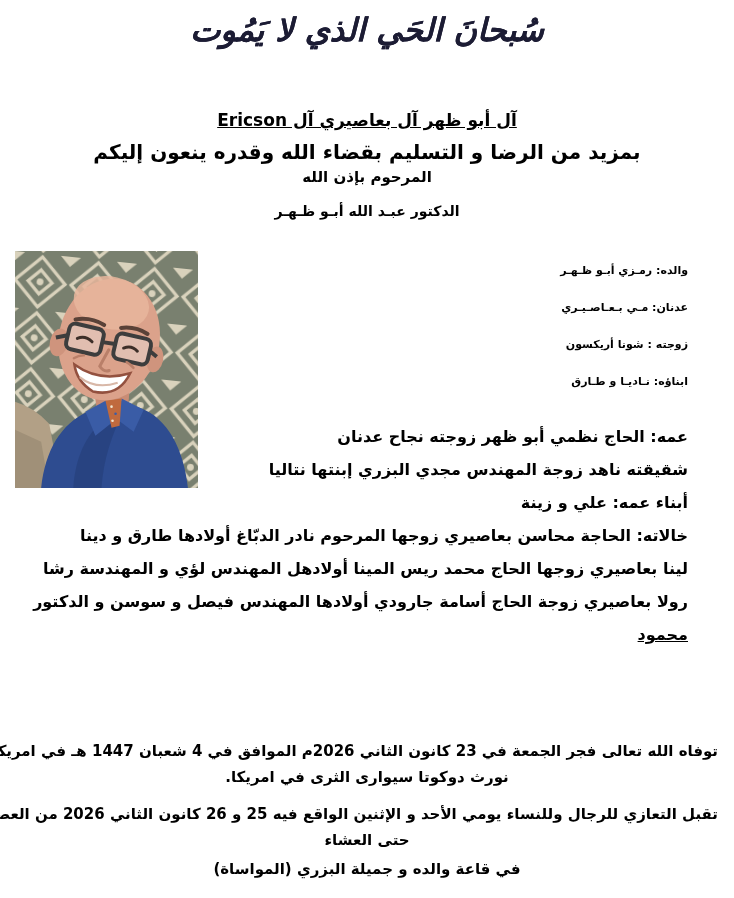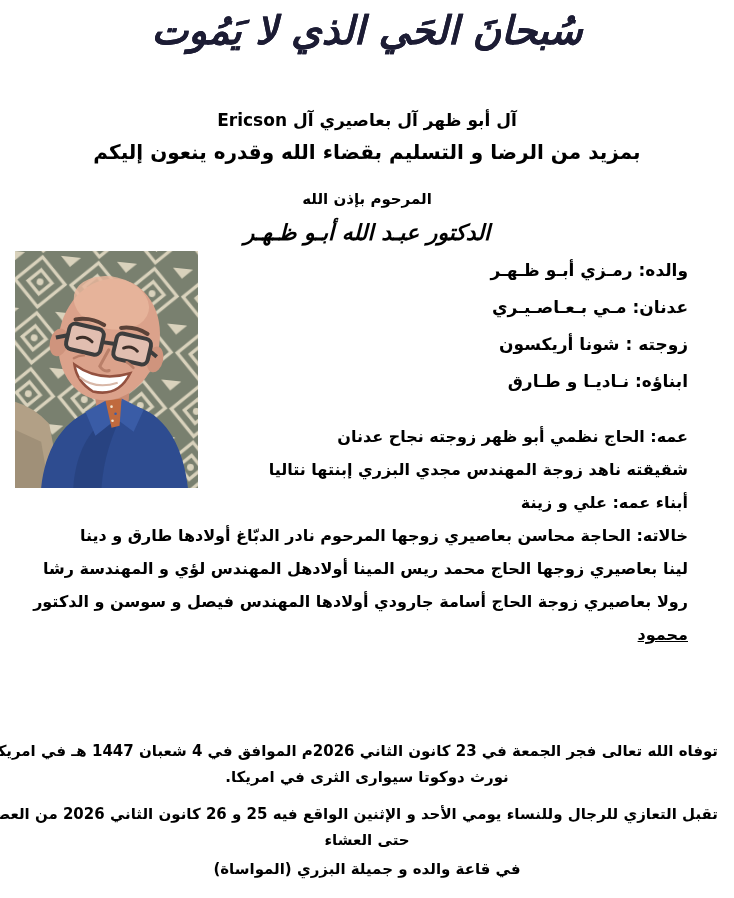--- a/index.html
+++ b/index.html
@@ -5,41 +5,41 @@
   * { margin:0; padding:0; box-sizing:border-box; }
   html,body { background:#ffffff; }
   body { font-family:"DejaVu Sans","Liberation Sans",sans-serif; color:#000; }
   .page { position:relative; width:734px; height:898px; margin:0 auto; background:#ffffff; overflow:hidden; }
 
   .calligraphy {
     position:absolute; top:2px; left:0; right:0;
     direction:rtl; text-align:center;
     font-family:"DejaVu Serif","Liberation Serif",serif;
     font-style:italic; font-weight:bold;
-    font-size:39px; line-height:56px;
+    font-size:32px; line-height:56px;
     color:#1c1c34; letter-spacing:1px;
     text-shadow:0 0 0.5px #1c1c34;
   }
 
   .intro { position:absolute; top:108px; left:0; right:0; direction:rtl; text-align:center; font-weight:bold; }
-  .intro .families   { font-size:17px; line-height:24px; }
+  .intro .families   { font-size:17px; line-height:24px;text-decoration:underline; }
   .intro .announce   { font-size:20px; line-height:24px; margin-top:8px; }
-  .intro .dtitle     { font-size:15px; line-height:22px; margin-top:24px; }
-  .intro .dname      { font-size:22px; line-height:30px; margin-top:8px;font-style:italic; }
+  .intro .dtitle     { font-size:15px; line-height:22px; margin-top:2px; }
+  .intro .dname      { font-size:14px; line-height:30px; margin-top:8px; }
 
   .photo {
     position:absolute; left:15px; top:251px; width:183px; height:237px;
     overflow:hidden; background:#79806f;
   }
   .photo svg { display:block; width:100%; height:100%; }
 
   .imm-family {
     position:absolute; top:252px; right:46px; left:260px;
     direction:rtl; text-align:right; font-weight:bold;
-    font-size:17px; line-height:37px; white-space:nowrap;
+    font-size:11px; line-height:37px; white-space:nowrap;
   }
 
   .ext-family {
     position:absolute; top:420px; right:46px; left:24px;
     direction:rtl; text-align:right; font-weight:bold;
     font-size:16px; line-height:33px;
   }
   .ext-family .xline { white-space:nowrap; }
   .ext-family .xline-cont { white-space:nowrap; text-align:right; padding-left:72px;text-decoration:underline; }
 

